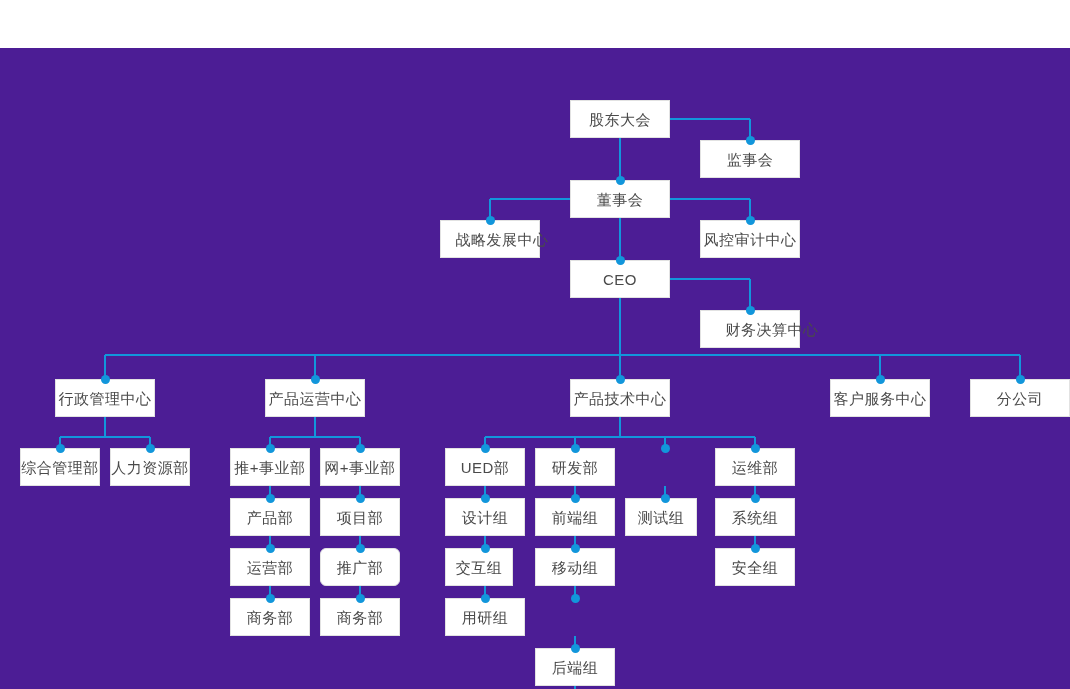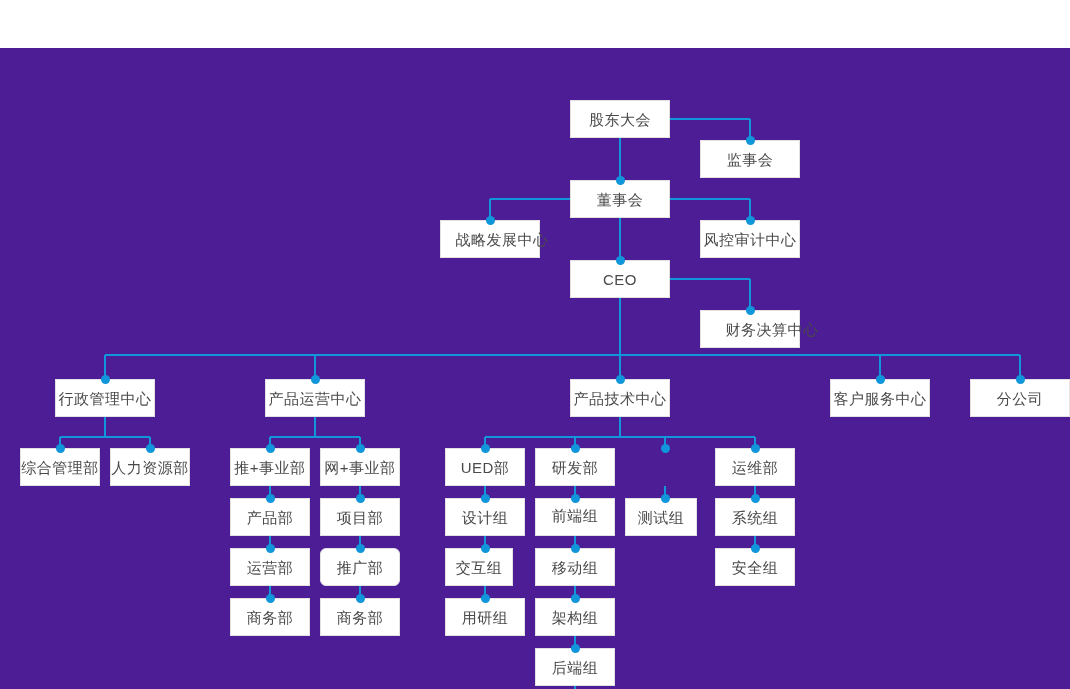--- a/index.html
+++ b/index.html
@@ -181,28 +181,25 @@
     </div>
     <div class="node" style="left: 445px; top: 500px; width: 68px; height: 38px;">
       <span>交互组</span>
     </div>
     <div class="node" style="left: 445px; top: 550px; width: 80px; height: 38px;">
       <span>用研组</span>
     </div>
     <div class="node" style="left: 535px; top: 400px; width: 80px; height: 38px;">
       <span>研发部</span>
     </div>
-    <div class="node" style="left: 535px; top: 450px; width: 80px; height: 38px; font-family: Liberation Mono, monospace;">
+    <div class="node" style="left: 535px; top: 450px; width: 80px; height: 38px;">
       <span>前端组</span>
     </div>
     <div class="node" style="left: 535px; top: 500px; width: 80px; height: 38px;">
       <span>移动组</span>
-    </div>
-    <div class="node" style="left: 535px; top: 550px; width: 80px; height: 38px;">
-      <span>架构组</span>
     </div>
     <div class="node" style="left: 535px; top: 600px; width: 80px; height: 38px;">
       <span>后端组</span>
     </div>
     <div class="node" style="left: 535px; top: 650px; width: 80px; height: 38px;">
       <span>数据组</span>
     </div>
     <div class="node" style="left: 625px; top: 450px; width: 72px; height: 38px;">
       <span>测试组</span>
     </div>

